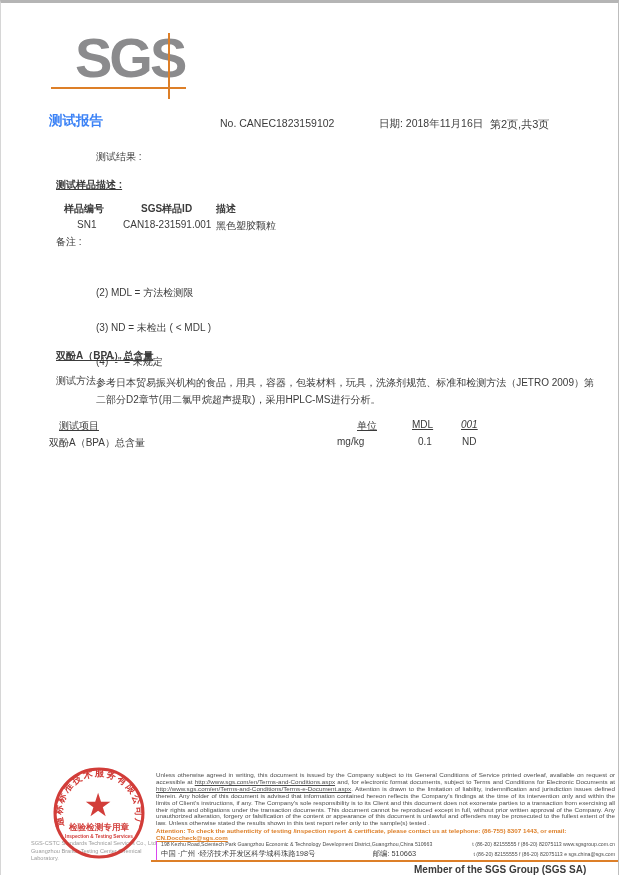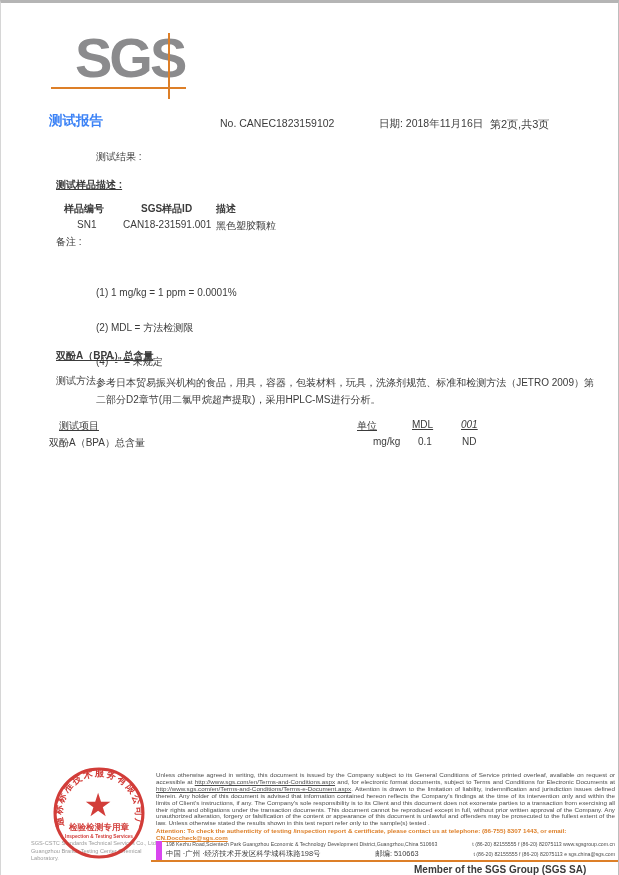--- a/index.html
+++ b/index.html
@@ -32,30 +32,30 @@
   .notes-label{left:55px; top:232px;}
   .notes{left:95px; top:264px; line-height:17.3px; white-space:pre-line;}
   .bpa-heading{left:55px; top:346px; font-weight:bold; text-decoration:underline;}
   .method-label{left:55px; top:371px;}
   .method-text{left:95px; top:371px; width:498px; line-height:17.3px; text-align:justify;}
   .rt-h1{left:58px; top:416px; text-decoration:underline;}
   .rt-h2{left:356px; top:416px; text-decoration:underline;}
   .rt-h3{left:411px; top:416px; text-decoration:underline;}
   .rt-h4{left:460px; top:416px; text-decoration:underline; font-style:italic;}
   .rt-r1{left:48px; top:433px;}
-  .rt-r2{left:372px; top:433px;}
+  .rt-r2{left:336px; top:433px;}
   .rt-r3{left:417px; top:433px;}
   .rt-r4{left:461px; top:433px;}
   
   .company-lines{left:30px; top:837px; font-size:5.6px; line-height:7.6px; color:#9b9b9b; width:140px;}
   .stamp{left:48px; top:761px; width:100px; height:100px; opacity:.93; z-index:4;}
   .legal-wrap{left:155px; top:769px; width:459px;}
   .legal-text{font-size:6.25px; line-height:6.9px; color:#4d4d4d; text-align:justify;}
   .attention-text{font-size:6.25px; line-height:6.9px; color:#dd7f28; font-weight:bold; margin-top:1px;}
-  .addr-block{left:155px; top:838px; width:459px; border-left:6px solid #d946ef; padding-left:4px; box-sizing:border-box;}
+  .addr-block{left:155px; top:838px; width:459px; border-left:1px solid #d946ef; padding-left:4px; box-sizing:border-box;}
   .addr-row1{display:flex; justify-content:space-between; align-items:baseline;
     font-size:5.2px; color:#4d4d4d; height:8px;}
   .addr-row2{display:flex; justify-content:space-between; align-items:baseline; color:#3d3d3d; height:11px;}
   .addr-cn{font-size:7.4px;}
   .addr-contact{font-size:5.2px; color:#4d4d4d;}
   .orange-rule{left:150px; top:857px; width:467px; height:2px; background:#dd7f28;}
   .member{left:413px; top:861px; font-size:10px; font-weight:bold; color:#3a3a3a;}
 </style>
 </head>
 <body>
@@ -76,22 +76,22 @@
 
   <div class="abs b10 st-h1">样品编号</div>
   <div class="abs b10 st-h2">SGS样品ID</div>
   <div class="abs b10 st-h3">描述</div>
   <div class="abs b10 st-r1">SN1</div>
   <div class="abs b10 st-r2">CAN18-231591.001</div>
   <div class="abs b10 st-r3">黑色塑胶颗粒</div>
 
   <div class="abs b10 notes-label">备注 :</div>
   <div class="abs b10 notes">
-    <div>(1) 1 mg/kg = 1 ppm = 0.0001%</div>
     <div>(2) MDL = 方法检测限</div>
+    <div>(3) ND = 未检出 ( &lt; MDL )</div>
     <div>(4) "-" = 未规定</div>
   </div>
 
   <div class="abs b10 bpa-heading">双酚A（BPA）总含量</div>
   <div class="abs b10 method-label">测试方法 :</div>
   <div class="abs b10 method-text">参考日本贸易振兴机构的食品，用具，容器，包装材料，玩具，洗涤剂规范、标准和检测方法（JETRO 2009）第二部分D2章节(用二氯甲烷超声提取)，采用HPLC-MS进行分析。</div>
 
   <div class="abs b10 rt-h1">测试项目</div>
   <div class="abs b10 rt-h2">单位</div>
   <div class="abs b10 rt-h3">MDL</div>

